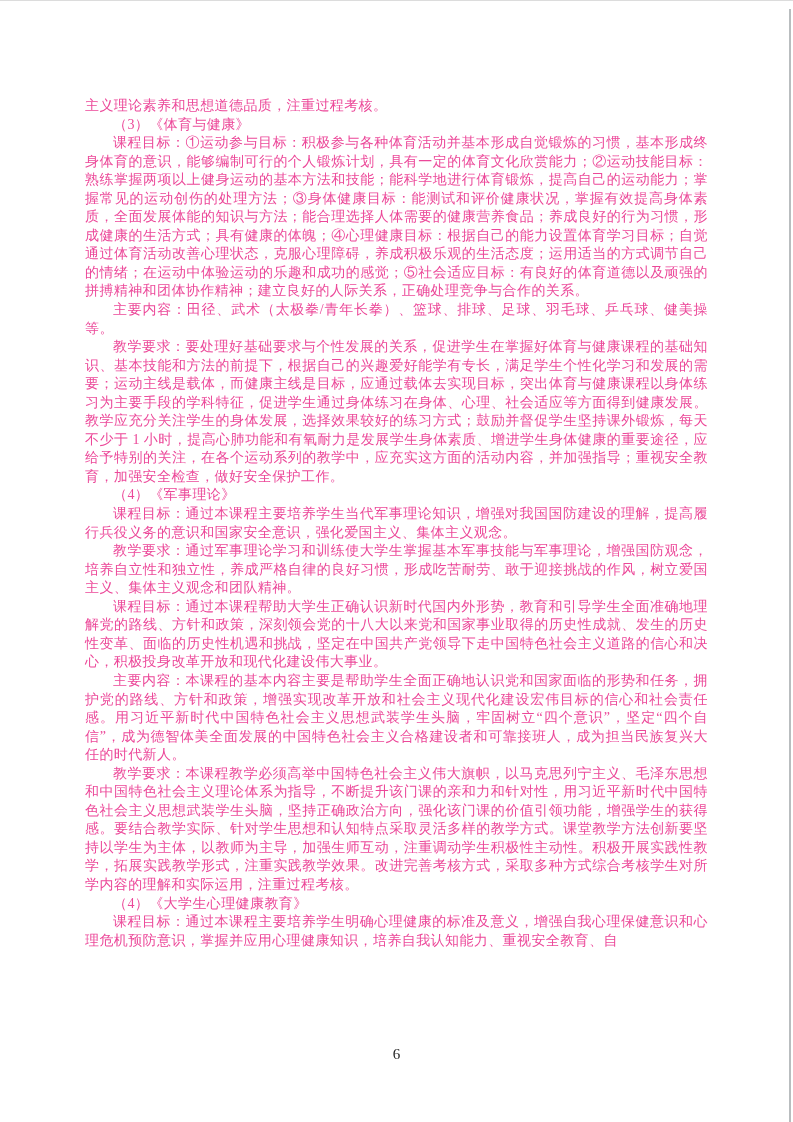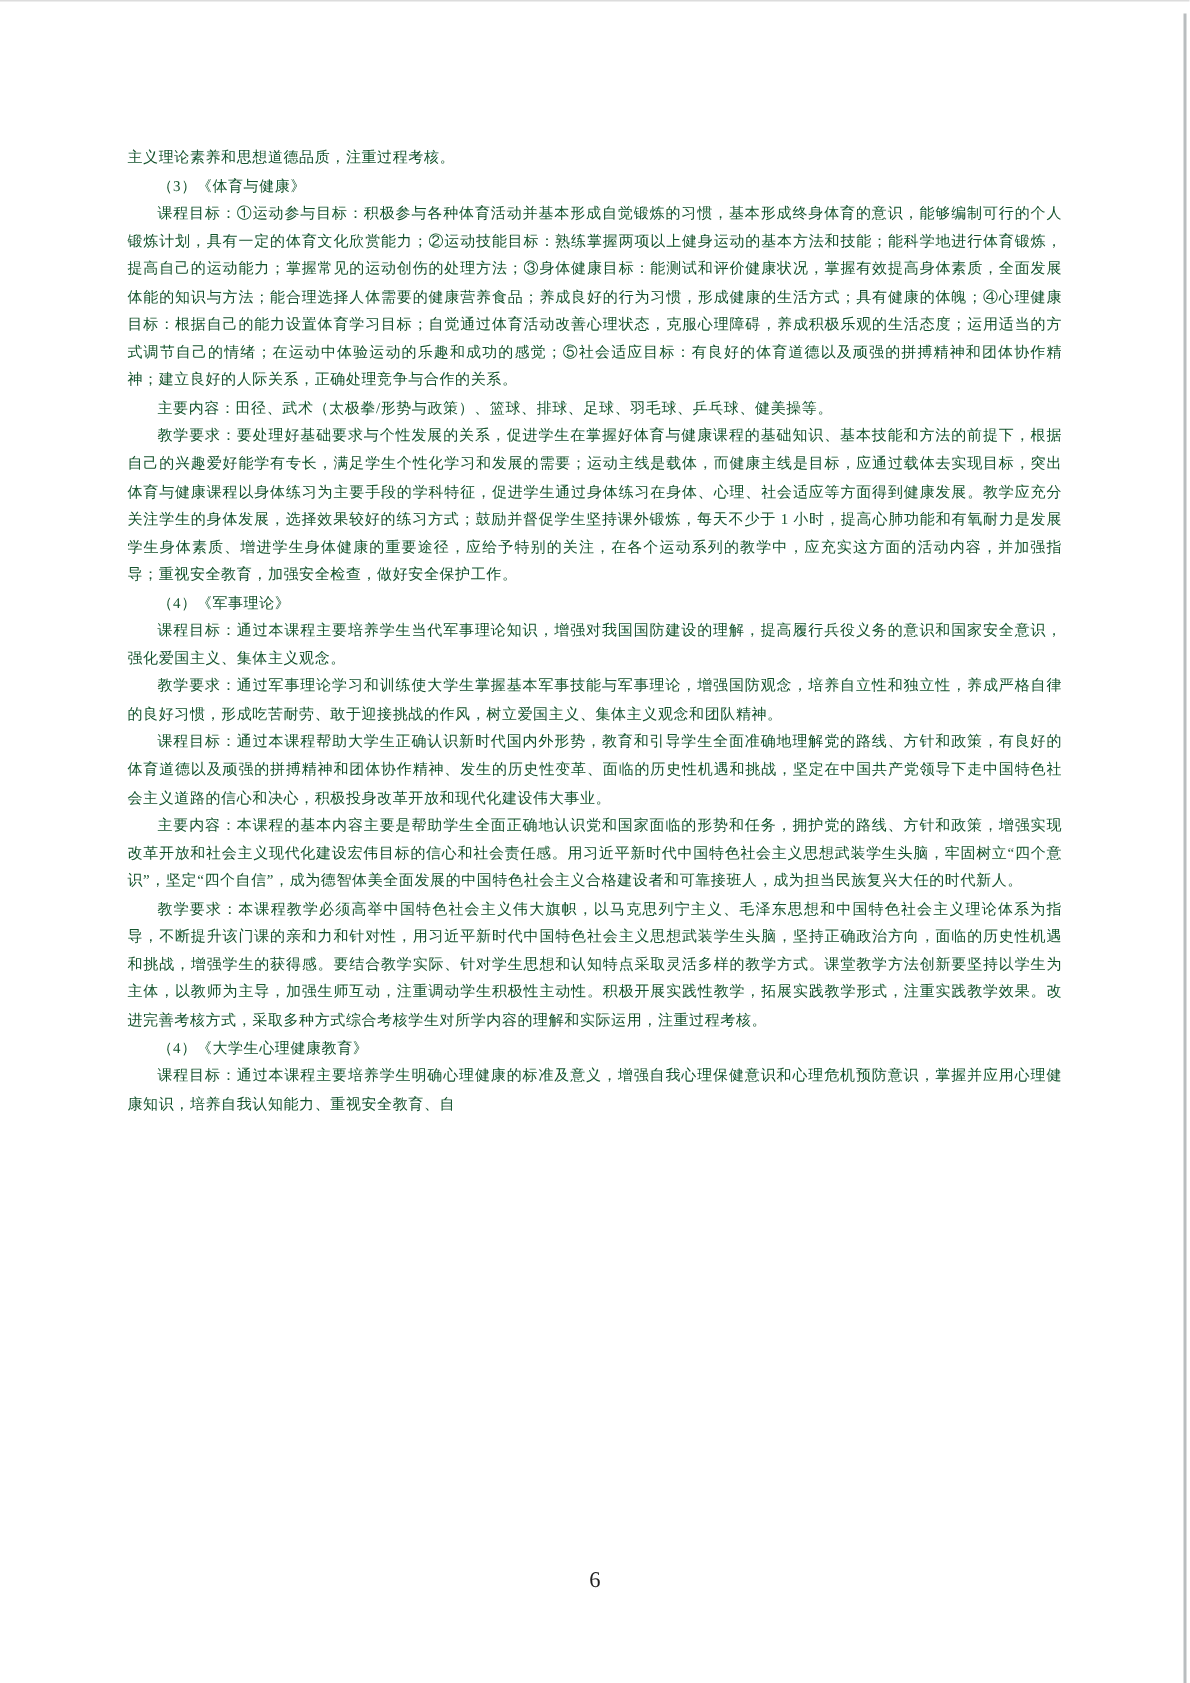--- a/index.html
+++ b/index.html
@@ -24,22 +24,22 @@
     position: absolute;
     top: 9px; right: 2px;
     width: 2px; height: 1113px;
     background: #b9bdbf;
   }
   .content {
     position: absolute;
     left: 85px;
     top: 97px;
     width: 623px;
-    color: #14532d;
-    font-size: 10px;
+    color: #ec4899;
+    font-size: 14px;
     line-height: 18.55px;
     letter-spacing: 0.4px;
     text-align: justify;
   }
   .content p {
     margin: 0;
     padding: 0;
   }
   .indent {
     text-indent: 2em;
@@ -57,25 +57,25 @@
 </head>
 <body>
 
 <div class="scan-edge-top"></div>
 <div class="scan-edge-right"></div>
 
 <div class="content">
   <p>主义理论素养和思想道德品质，注重过程考核。</p>
   <p class="indent">（3）《体育与健康》</p>
   <p class="indent">课程目标：①运动参与目标：积极参与各种体育活动并基本形成自觉锻炼的习惯，基本形成终身体育的意识，能够编制可行的个人锻炼计划，具有一定的体育文化欣赏能力；②运动技能目标：熟练掌握两项以上健身运动的基本方法和技能；能科学地进行体育锻炼，提高自己的运动能力；掌握常见的运动创伤的处理方法；③身体健康目标：能测试和评价健康状况，掌握有效提高身体素质，全面发展体能的知识与方法；能合理选择人体需要的健康营养食品；养成良好的行为习惯，形成健康的生活方式；具有健康的体魄；④心理健康目标：根据自己的能力设置体育学习目标；自觉通过体育活动改善心理状态，克服心理障碍，养成积极乐观的生活态度；运用适当的方式调节自己的情绪；在运动中体验运动的乐趣和成功的感觉；⑤社会适应目标：有良好的体育道德以及顽强的拼搏精神和团体协作精神；建立良好的人际关系，正确处理竞争与合作的关系。</p>
-  <p class="indent">主要内容：田径、武术（太极拳/形势与政策）、篮球、排球、足球、羽毛球、乒乓球、健美操等。</p>
+  <p class="indent">主要内容：田径、武术（太极拳/青年长拳）、篮球、排球、足球、羽毛球、乒乓球、健美操等。</p>
   <p class="indent">教学要求：要处理好基础要求与个性发展的关系，促进学生在掌握好体育与健康课程的基础知识、基本技能和方法的前提下，根据自己的兴趣爱好能学有专长，满足学生个性化学习和发展的需要；运动主线是载体，而健康主线是目标，应通过载体去实现目标，突出体育与健康课程以身体练习为主要手段的学科特征，促进学生通过身体练习在身体、心理、社会适应等方面得到健康发展。教学应充分关注学生的身体发展，选择效果较好的练习方式；鼓励并督促学生坚持课外锻炼，每天不少于 1 小时，提高心肺功能和有氧耐力是发展学生身体素质、增进学生身体健康的重要途径，应给予特别的关注，在各个运动系列的教学中，应充实这方面的活动内容，并加强指导；重视安全教育，加强安全检查，做好安全保护工作。</p>
   <p class="indent">（4）《军事理论》</p>
   <p class="indent">课程目标：通过本课程主要培养学生当代军事理论知识，增强对我国国防建设的理解，提高履行兵役义务的意识和国家安全意识，强化爱国主义、集体主义观念。</p>
   <p class="indent">教学要求：通过军事理论学习和训练使大学生掌握基本军事技能与军事理论，增强国防观念，培养自立性和独立性，养成严格自律的良好习惯，形成吃苦耐劳、敢于迎接挑战的作风，树立爱国主义、集体主义观念和团队精神。</p>
-  <p class="indent">课程目标：通过本课程帮助大学生正确认识新时代国内外形势，教育和引导学生全面准确地理解党的路线、方针和政策，有良好的体育道德以及顽强的拼搏精神和团体协作精神、发生的历史性变革、面临的历史性机遇和挑战，坚定在中国共产党领导下走中国特色社会主义道路的信心和决心，积极投身改革开放和现代化建设伟大事业。</p>
+  <p class="indent">课程目标：通过本课程帮助大学生正确认识新时代国内外形势，教育和引导学生全面准确地理解党的路线、方针和政策，深刻领会党的十八大以来党和国家事业取得的历史性成就、发生的历史性变革、面临的历史性机遇和挑战，坚定在中国共产党领导下走中国特色社会主义道路的信心和决心，积极投身改革开放和现代化建设伟大事业。</p>
   <p class="indent">主要内容：本课程的基本内容主要是帮助学生全面正确地认识党和国家面临的形势和任务，拥护党的路线、方针和政策，增强实现改革开放和社会主义现代化建设宏伟目标的信心和社会责任感。用习近平新时代中国特色社会主义思想武装学生头脑，牢固树立“四个意识”，坚定“四个自信”，成为德智体美全面发展的中国特色社会主义合格建设者和可靠接班人，成为担当民族复兴大任的时代新人。</p>
-  <p class="indent">教学要求：本课程教学必须高举中国特色社会主义伟大旗帜，以马克思列宁主义、毛泽东思想和中国特色社会主义理论体系为指导，不断提升该门课的亲和力和针对性，用习近平新时代中国特色社会主义思想武装学生头脑，坚持正确政治方向，面临的历史性机遇和挑战，增强学生的获得感。要结合教学实际、针对学生思想和认知特点采取灵活多样的教学方式。课堂教学方法创新要坚持以学生为主体，以教师为主导，加强生师互动，注重调动学生积极性主动性。积极开展实践性教学，拓展实践教学形式，注重实践教学效果。改进完善考核方式，采取多种方式综合考核学生对所学内容的理解和实际运用，注重过程考核。</p>
+  <p class="indent">教学要求：本课程教学必须高举中国特色社会主义伟大旗帜，以马克思列宁主义、毛泽东思想和中国特色社会主义理论体系为指导，不断提升该门课的亲和力和针对性，用习近平新时代中国特色社会主义思想武装学生头脑，坚持正确政治方向，强化该门课的价值引领功能，增强学生的获得感。要结合教学实际、针对学生思想和认知特点采取灵活多样的教学方式。课堂教学方法创新要坚持以学生为主体，以教师为主导，加强生师互动，注重调动学生积极性主动性。积极开展实践性教学，拓展实践教学形式，注重实践教学效果。改进完善考核方式，采取多种方式综合考核学生对所学内容的理解和实际运用，注重过程考核。</p>
   <p class="indent">（4）《大学生心理健康教育》</p>
   <p class="indent">课程目标：通过本课程主要培养学生明确心理健康的标准及意义，增强自我心理保健意识和心理危机预防意识，掌握并应用心理健康知识，培养自我认知能力、重视安全教育、自</p>
 </div>
 
 <div class="page-number">6</div>
 
 </body></html>

